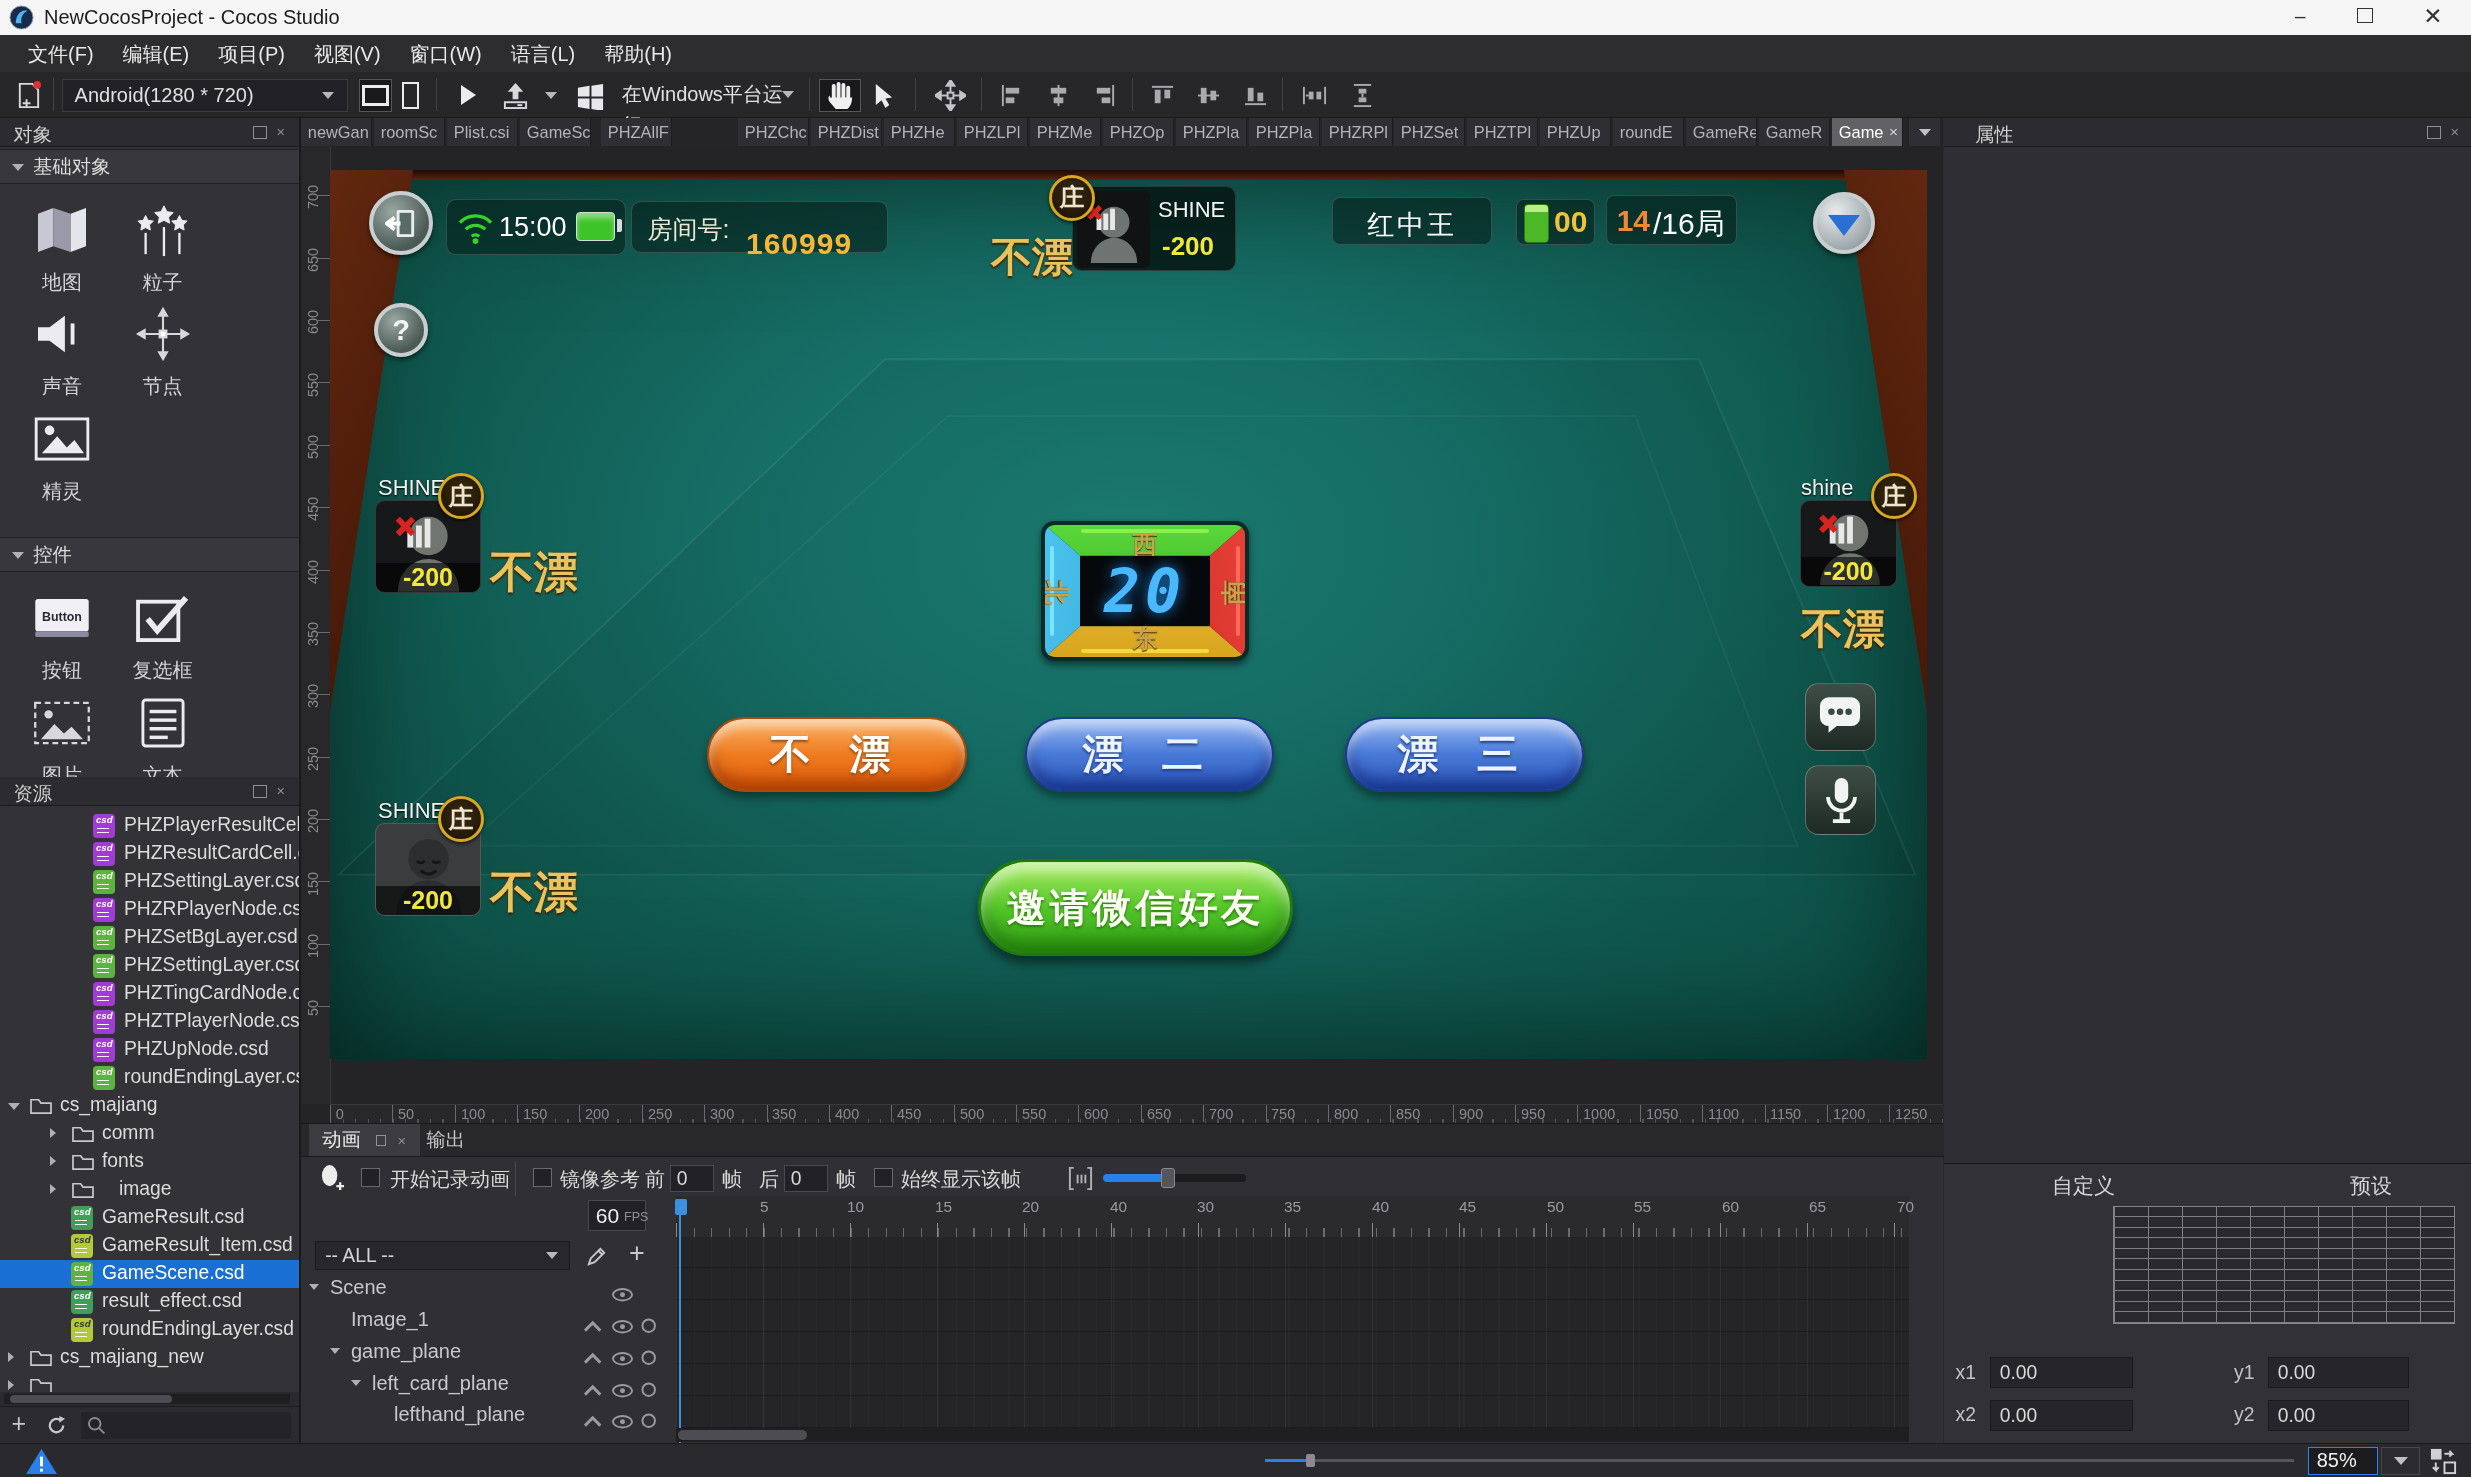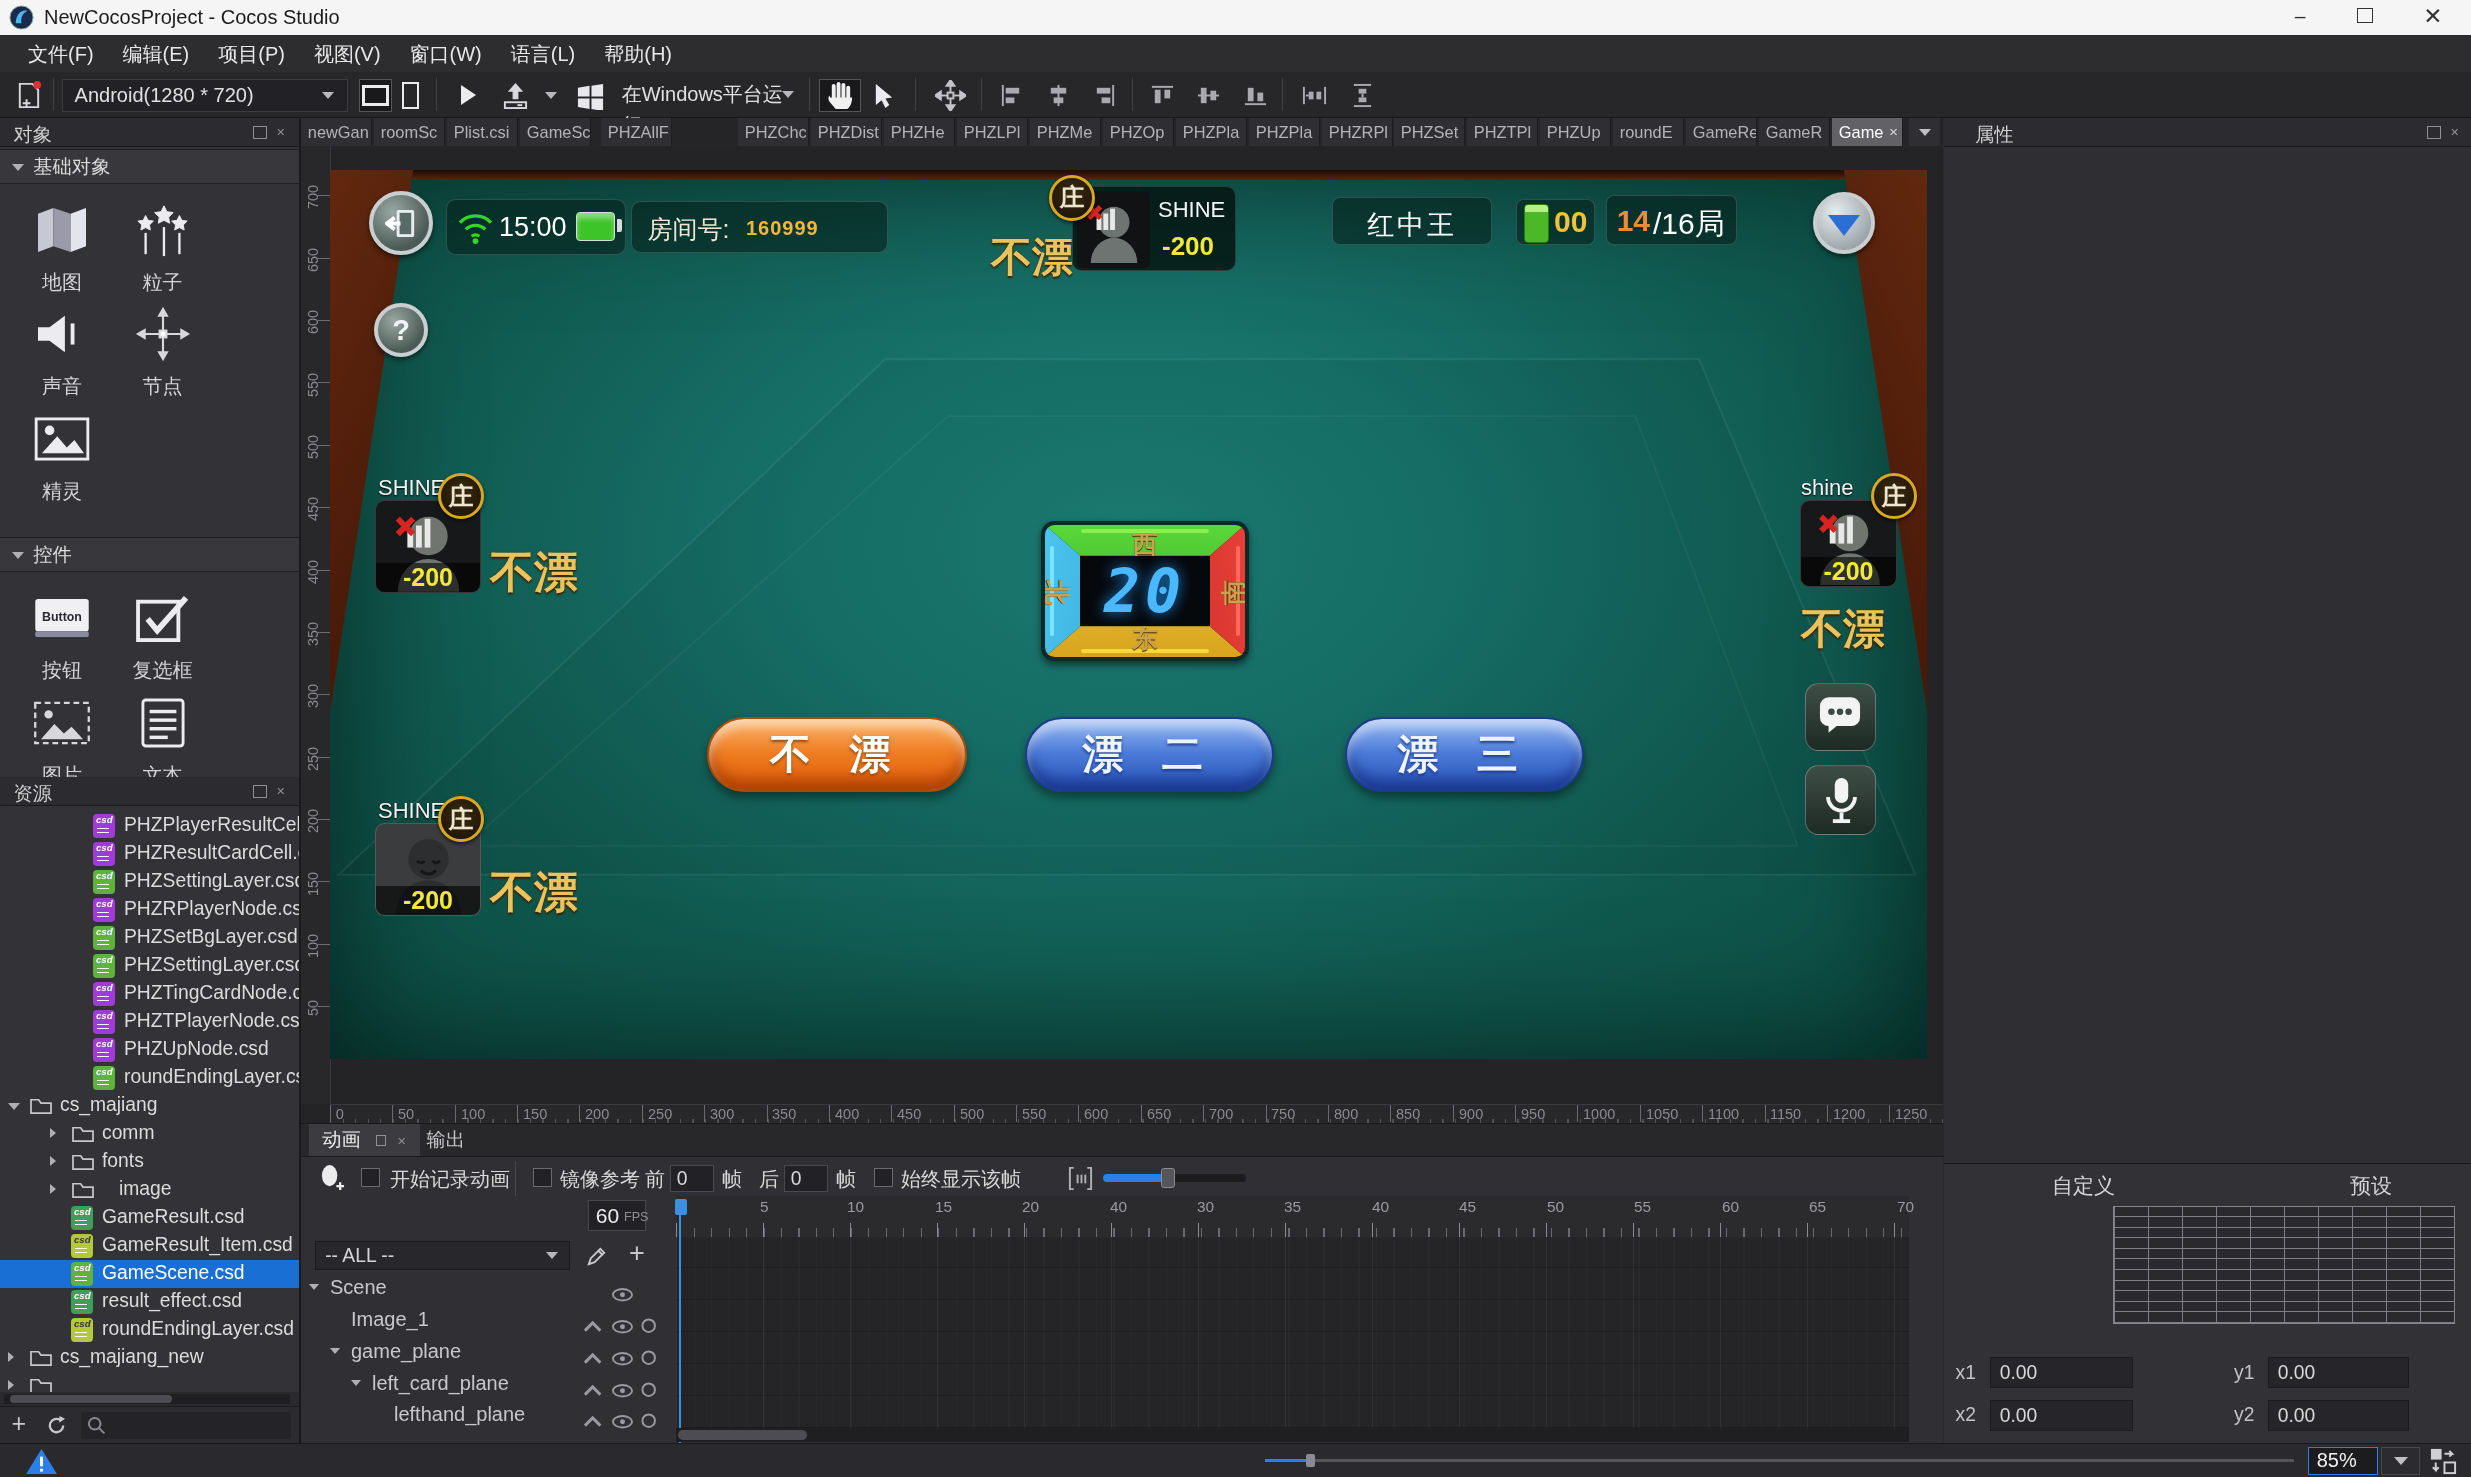--- a/index.html
+++ b/index.html
@@ -680,21 +680,21 @@
               <path d="M15 27 a7 7 0 0 1 8 0"></path>
             </g>
             <circle cx="19" cy="32" r="3" fill="#35d428"></circle>
           </svg>
         <span style="position:absolute;left:52px;top:11.6px;color:#fff;font-size:27px">15:00</span>
         <span style="position:absolute;left:129px;top:11.6px;width:37px;height:27px;border:1.9px solid #d8dcdc;border-radius:3.9px;background:#3cc428;box-shadow:inset 0 5.8px 5.8px rgba(255,255,255,.4)"></span>
         <span style="position:absolute;left:170px;top:19.3px;width:4.8px;height:12.6px;background:#d8dcdc;border-radius:0 1.9px 1.9px 0"></span>
       </div>
       <div class="pill" style="left:301px;top:31px;width:257px;height:52px">
         <span style="position:absolute;left:15.4px;top:10.6px;color:#ece8d4;font-size:25px">房间号:</span>
-        <span style="position:absolute;left:114px;top:15px;color:#f5b63a;font-size:20px;font-weight:bold;letter-spacing:1px">160999</span>
+        <span style="position:absolute;left:114px;top:25px;color:#f5b63a;font-size:30px;font-weight:bold;letter-spacing:1px">160999</span>
       </div>
 
       <div class="gold-text" style="position:absolute;left:661px;top:60px;font-size:41px">不漂</div>
       <div class="avatar-box" style="left:742px;top:16.4px;width:164px;height:85px;background:rgba(4,16,12,.8)">
         <div class="abs" style="left:3.9px;top:3.9px;width:73px;height:77px;background:#101214;border-radius:5.8px">
           <svg style="position:absolute;left:5.8px;top:5.8px" width="62" height="66" viewBox="0 0 64 68">
               <circle cx="32" cy="26" r="16" fill="#6e7472"></circle>
               <path d="M8 68 a24 26 0 0 1 48 0 z" fill="#6e7472"></path>
               <g>
                 <rect x="14" y="22" width="5" height="12" fill="#e8e8e8"></rect>
@@ -814,20 +814,23 @@
               <span>20</span>
             </div>
         </div>
       </div>
 
       <div id="game-actions">
           <div class="game-btn orange" style="left: 377px; top: 547px; width: 260px; height: 75px;">不 漂</div>
           <div class="game-btn blue" style="left: 695px; top: 547px; width: 249px; height: 75px;">漂 二</div>
           <div class="game-btn blue" style="left: 1015px; top: 547px; width: 239px; height: 75px;">漂 三</div>
         </div>
+      <div class="invite-btn" style="left:648px;top:689px;width:315px;height:97px">
+        <span>邀请微信好友</span>
+      </div>
     </div>
 
     <div class="abs" style="left: 29px; top: 957px; width: 1613px; height: 19.3px; background: repeating-linear-gradient(90deg, rgb(81, 81, 87) 0px, rgb(81, 81, 87) 1px, transparent 1px, transparent 12.5px) 0px 13.5px / 100% 5.8px no-repeat rgb(40, 40, 43); border-top: 1px solid rgb(58, 58, 62);" id="hruler">
         <span class="ruler-num" style="left: 5.8px; top: 1px;">0</span>
         <span style="position: absolute; left: 0px; top: 0px; width: 1px; height: 17.4px; background: rgb(106, 106, 112);"></span>
         <span class="ruler-num" style="left: 68px; top: 1px;">50</span>
         <span style="position: absolute; left: 62px; top: 0px; width: 1px; height: 17.4px; background: rgb(106, 106, 112);"></span>
         <span class="ruler-num" style="left: 131px; top: 1px;">100</span>
         <span style="position: absolute; left: 125px; top: 0px; width: 1px; height: 17.4px; background: rgb(106, 106, 112);"></span>
         <span class="ruler-num" style="left: 193px; top: 1px;">150</span>

